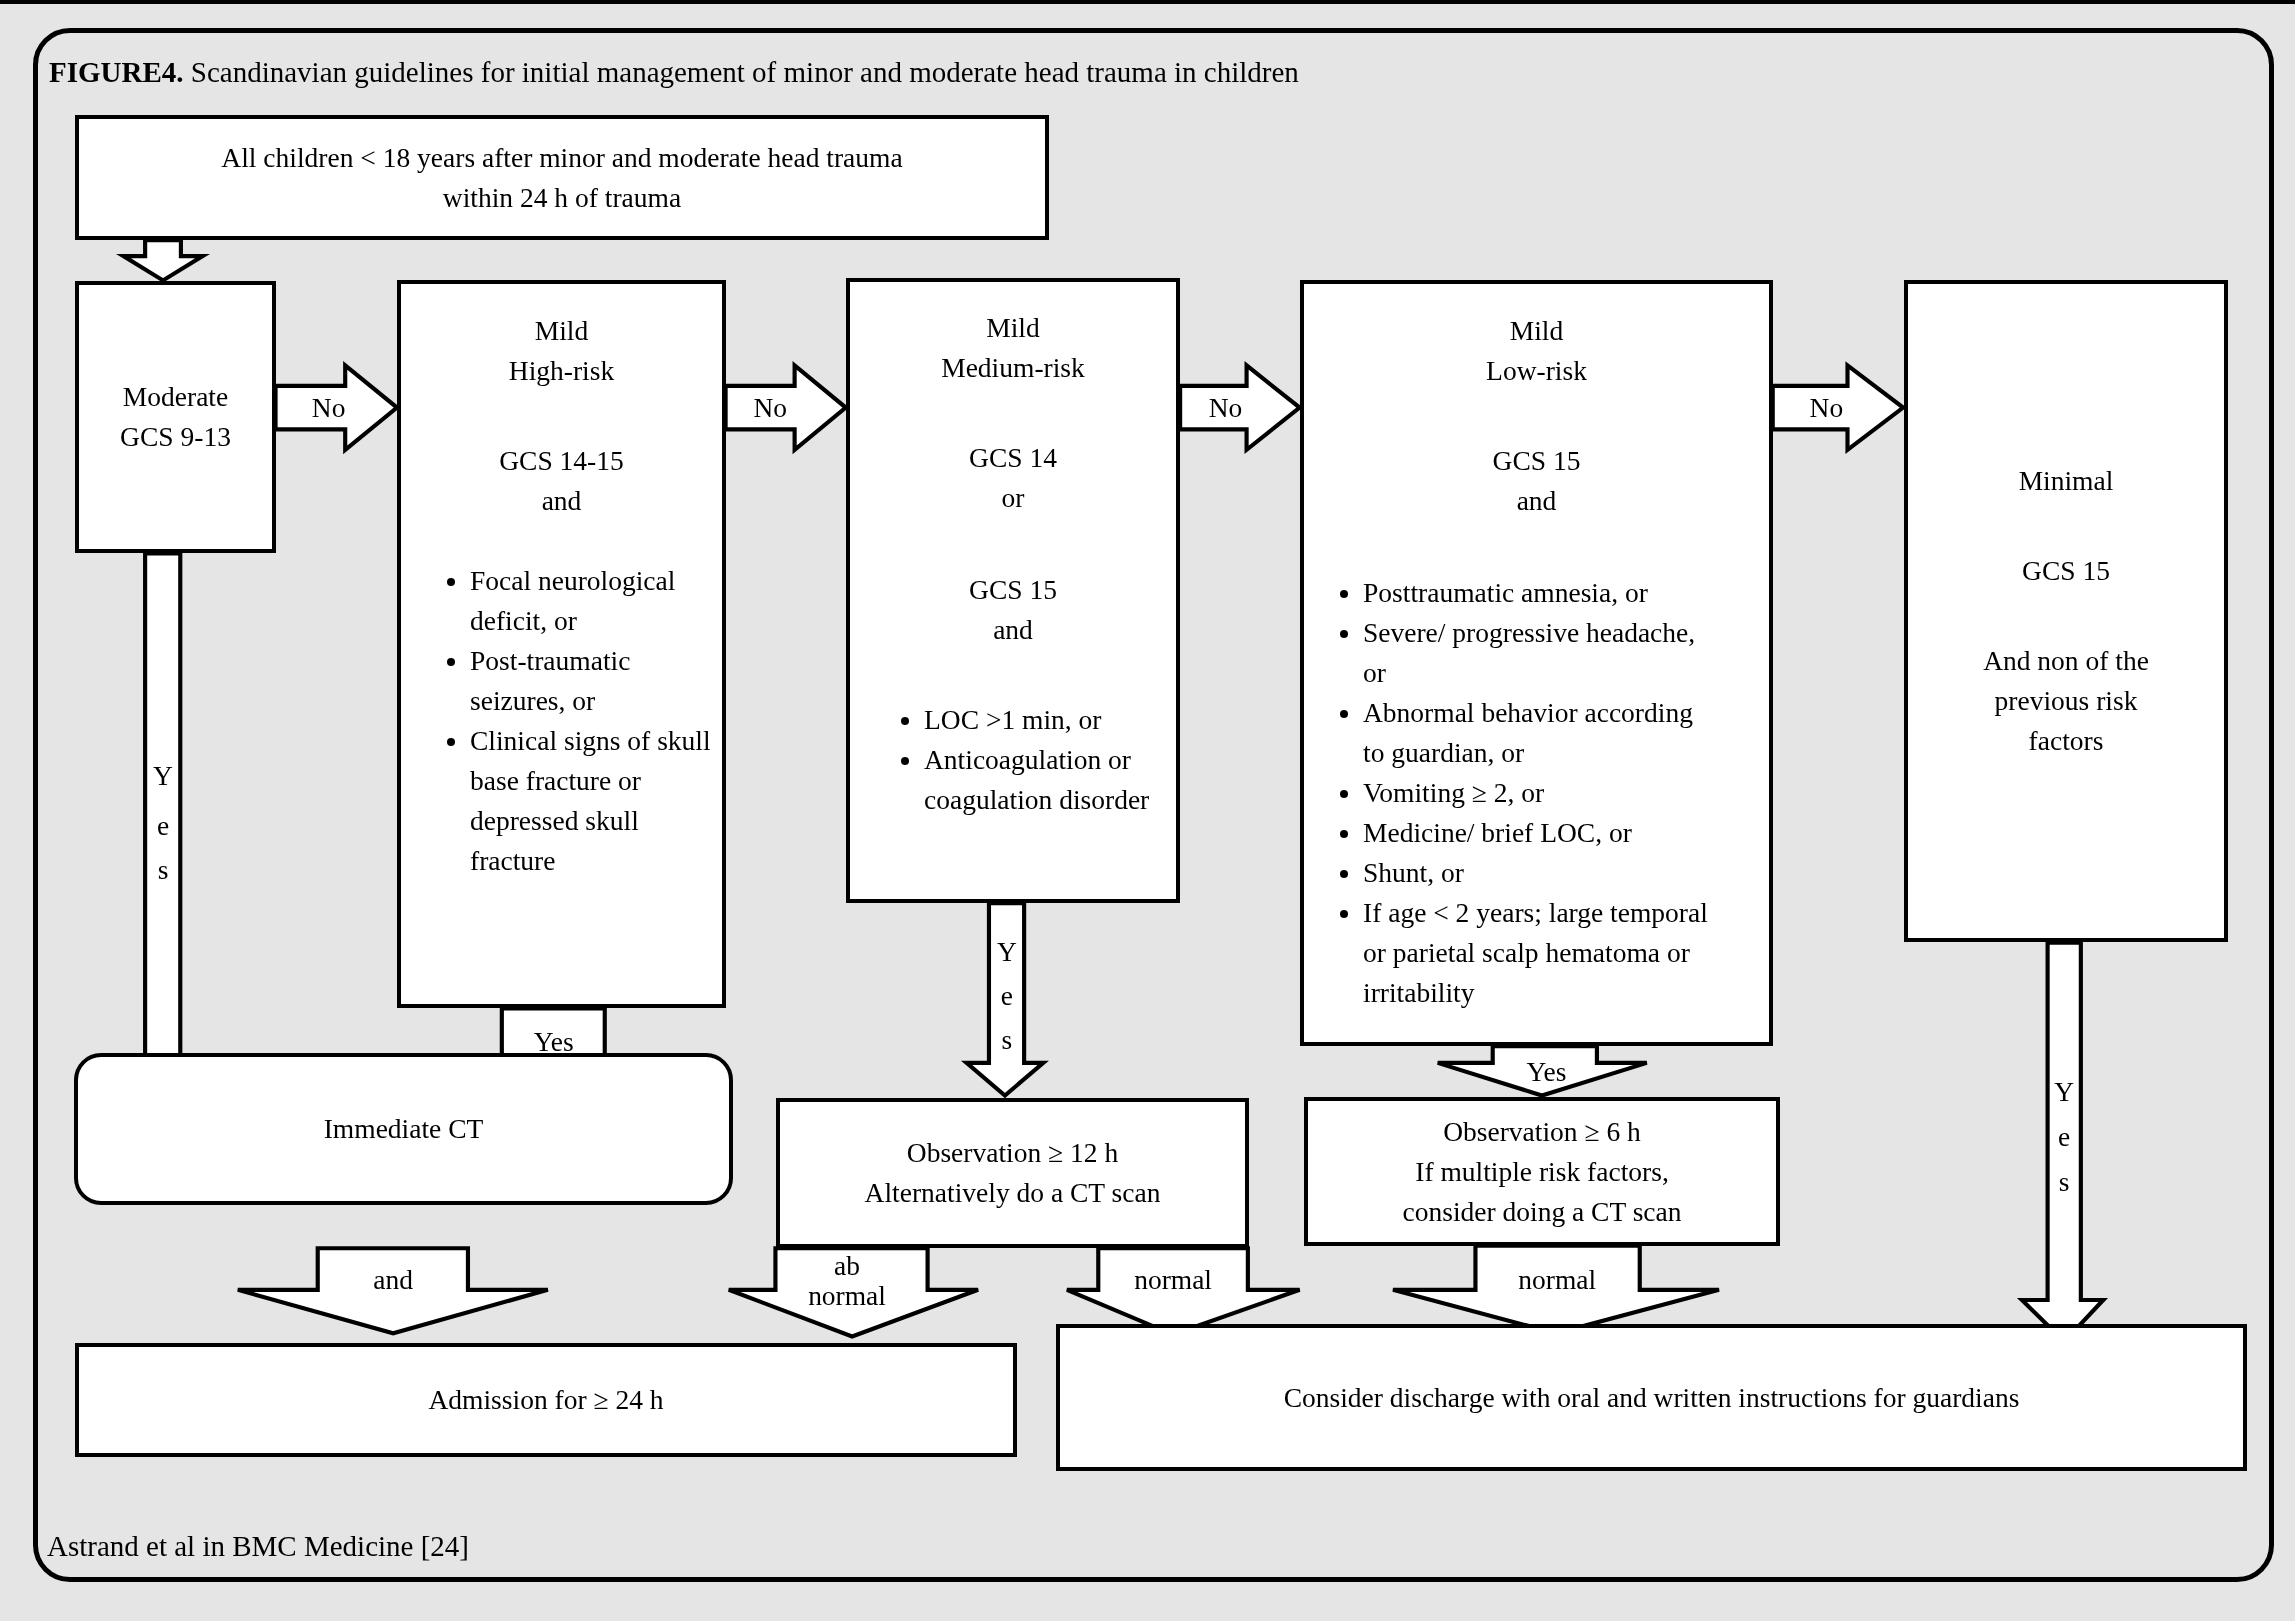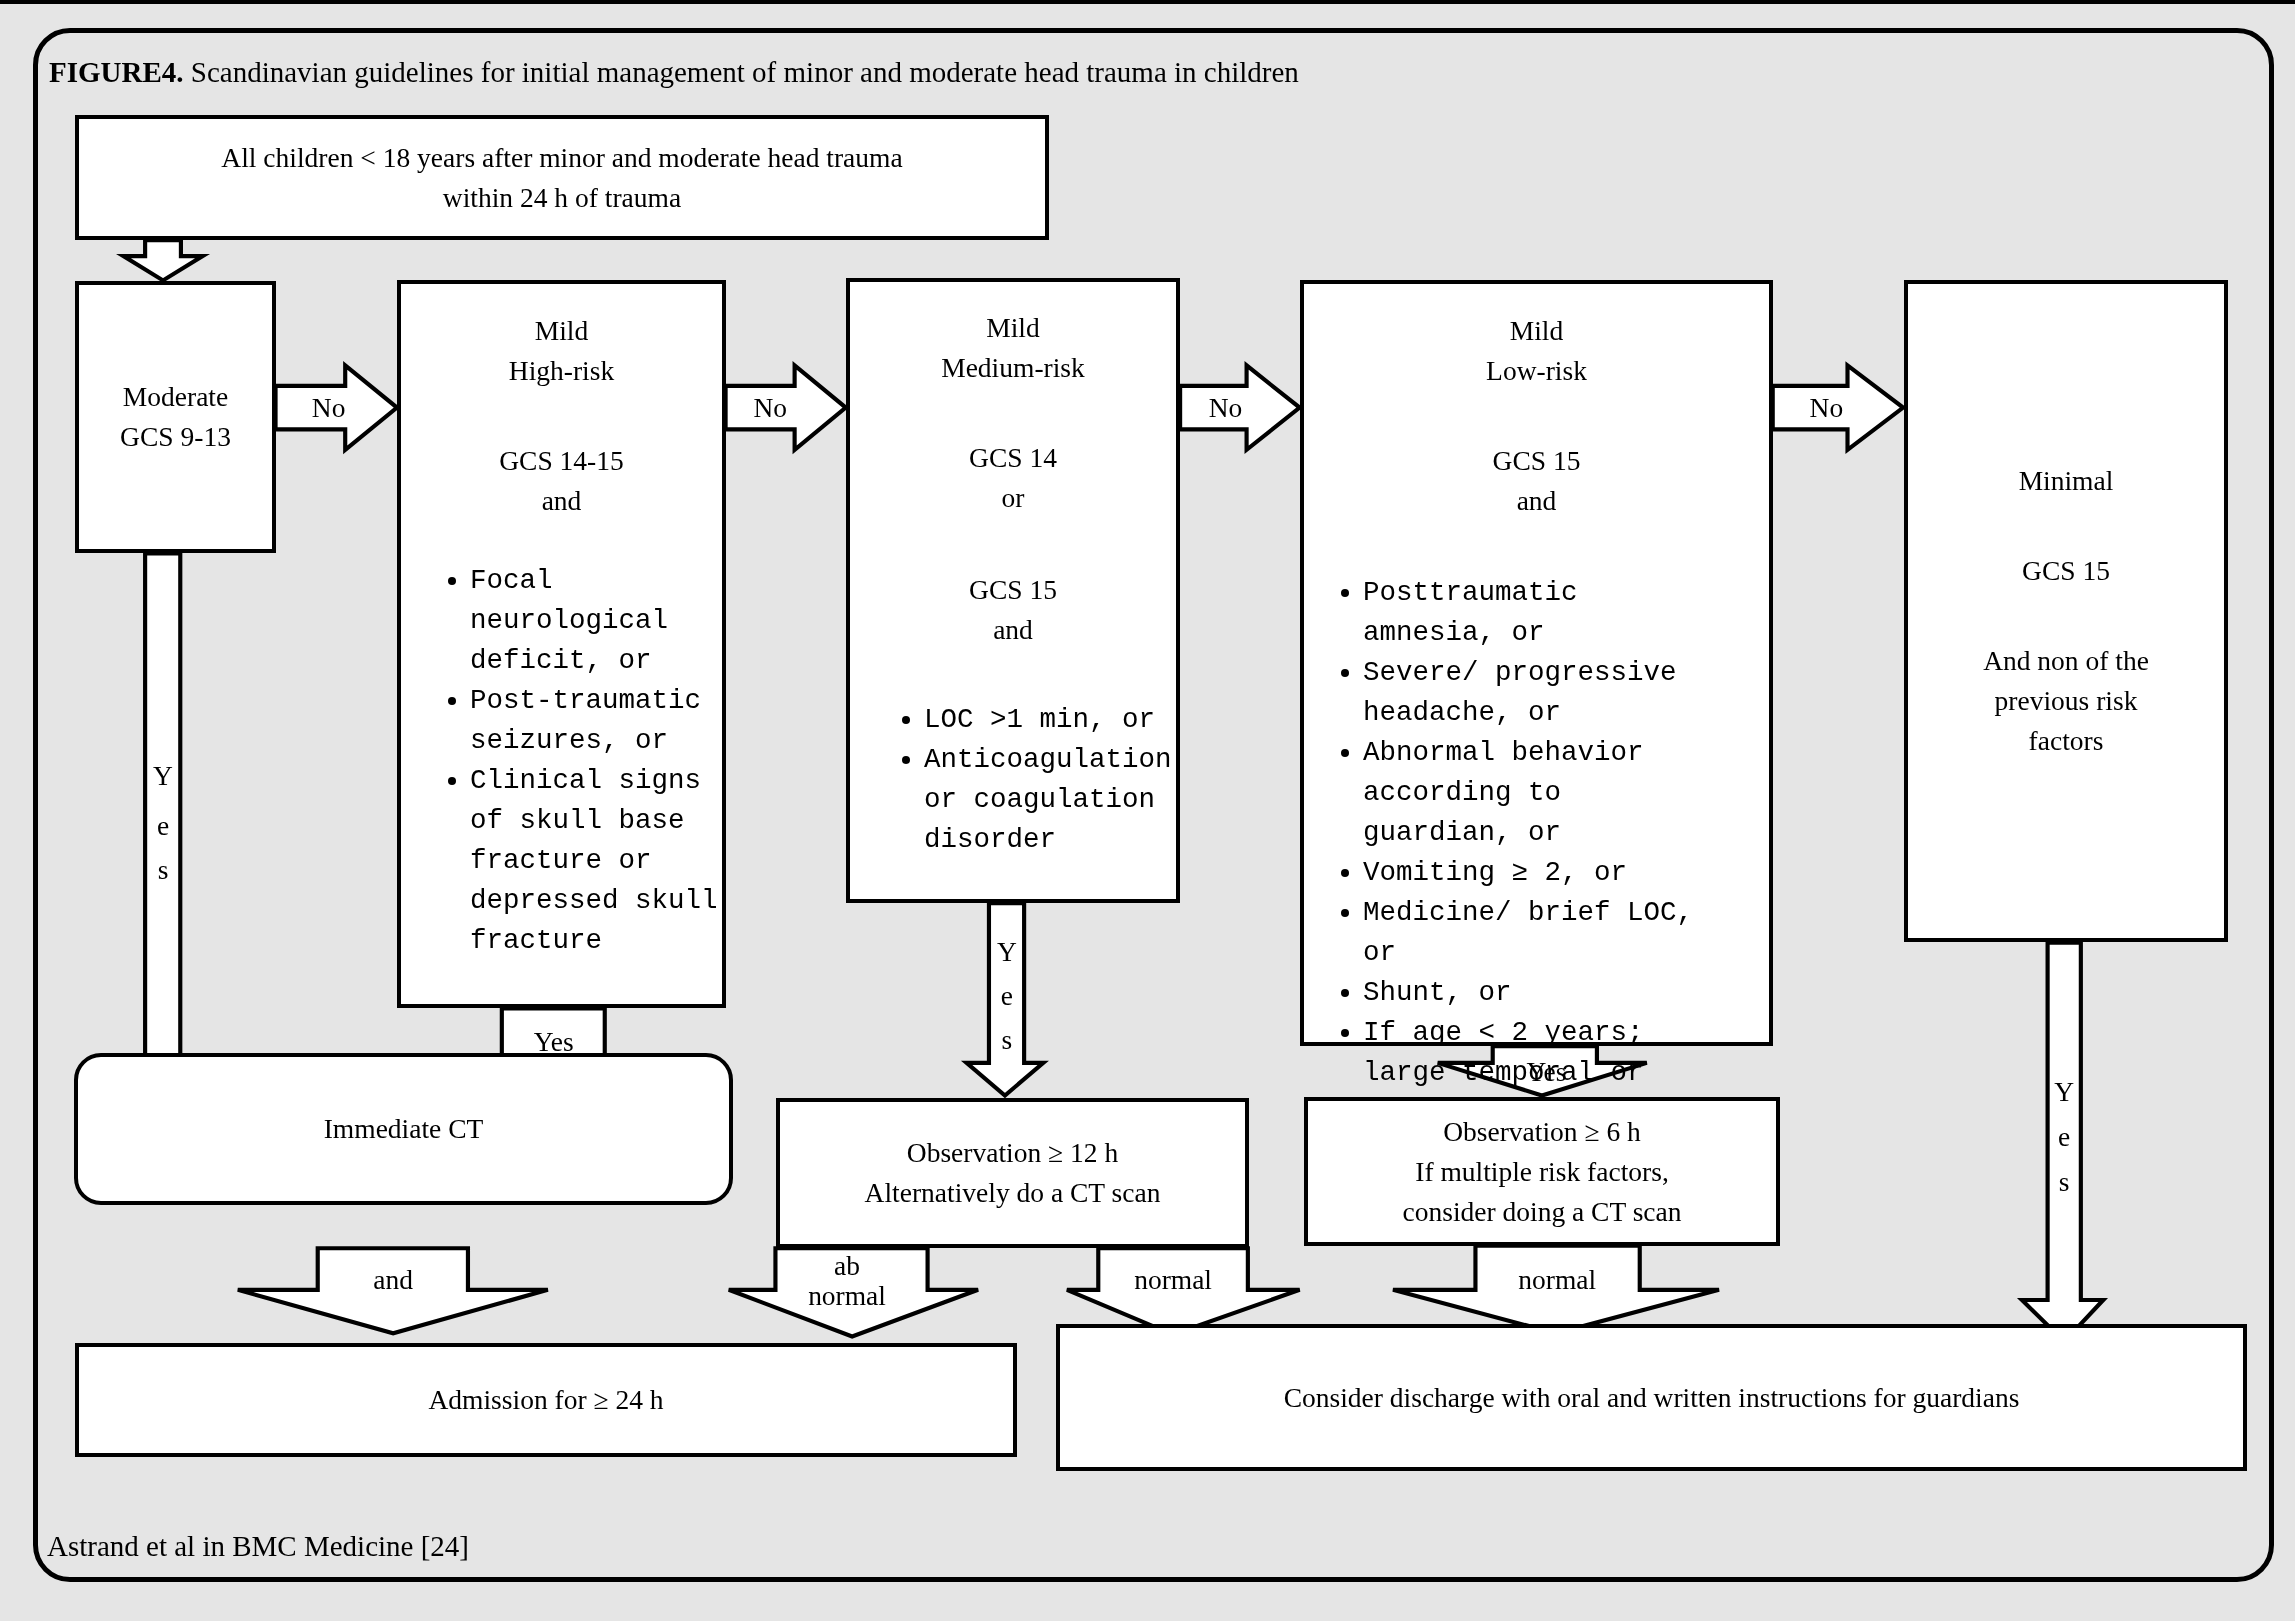--- a/index.html
+++ b/index.html
@@ -33,21 +33,21 @@
   .b-low{left:1300px;top:280px;width:473px;height:766px;padding-top:27px;}
   .b-minimal{left:1904px;top:280px;width:324px;height:662px;row-gap:50px;}
   .b-ict{left:74px;top:1053px;width:659px;height:152px;border-radius:27px;}
   .b-obs12{left:776px;top:1098px;width:473px;height:150px;justify-content:center;}
   .b-obs6{left:1304px;top:1097px;width:476px;height:149px;}
   .b-admission{left:75px;top:1343px;width:942px;height:114px;}
   .b-discharge{left:1056px;top:1324px;width:1191px;height:147px;}
   .gcs-high{margin-top:50px;}
   .gcs2-med{margin-top:52px;}
   .gcs-low{margin-top:50px;}
-  ul.blt{margin:0;padding:0;list-style-position:outside;font-family:Liberation Mono, monospace;}
+  ul.blt{margin:0;padding:0;list-style-position:outside;}
   ul.blt li{margin:0 0 0 0;}
   .b-high ul.blt{margin-top:40px;margin-left:46px;width:256px;padding-left:23px;text-align:left;}
   .b-medium ul.blt{margin-top:50px;margin-left:51px;width:234px;padding-left:23px;text-align:left;}
   .b-low ul.blt{margin-top:52px;margin-left:36px;width:349px;padding-left:23px;text-align:left;}
   .arrows{position:absolute;left:0;top:0;width:2295px;height:1622px;}
   .arrows path{fill:#ffffff;stroke:#000000;stroke-width:6.5;stroke-linejoin:miter;}
   .arrows text{font-family:"Liberation Serif","DejaVu Serif",serif;font-size:43px;fill:#000;}
 </style>
 </head>
 <body>

